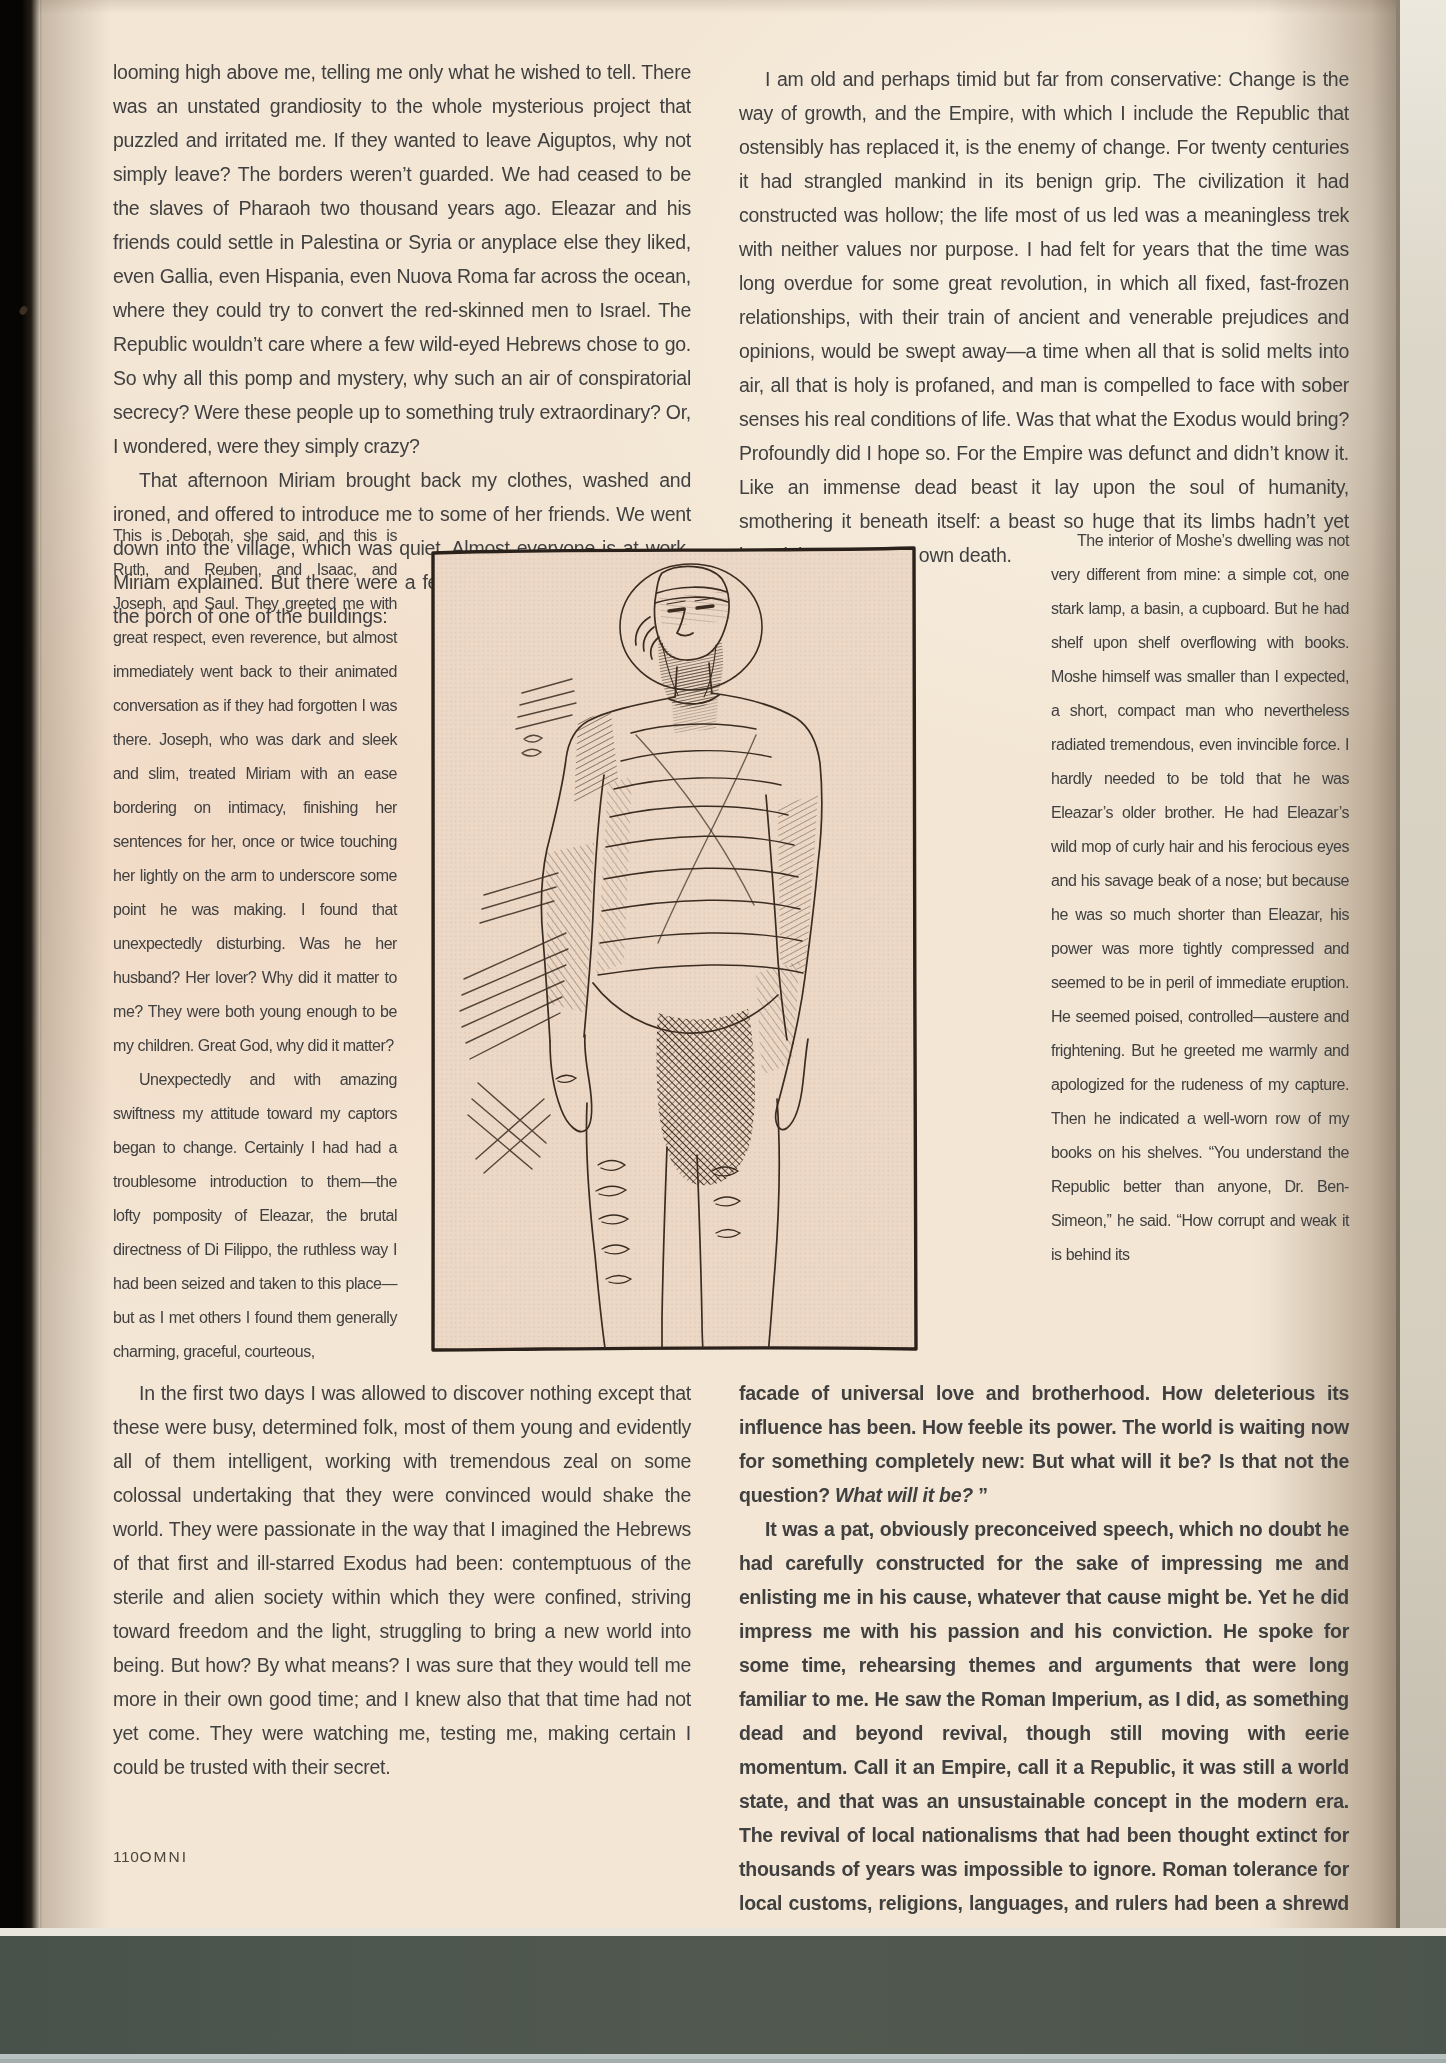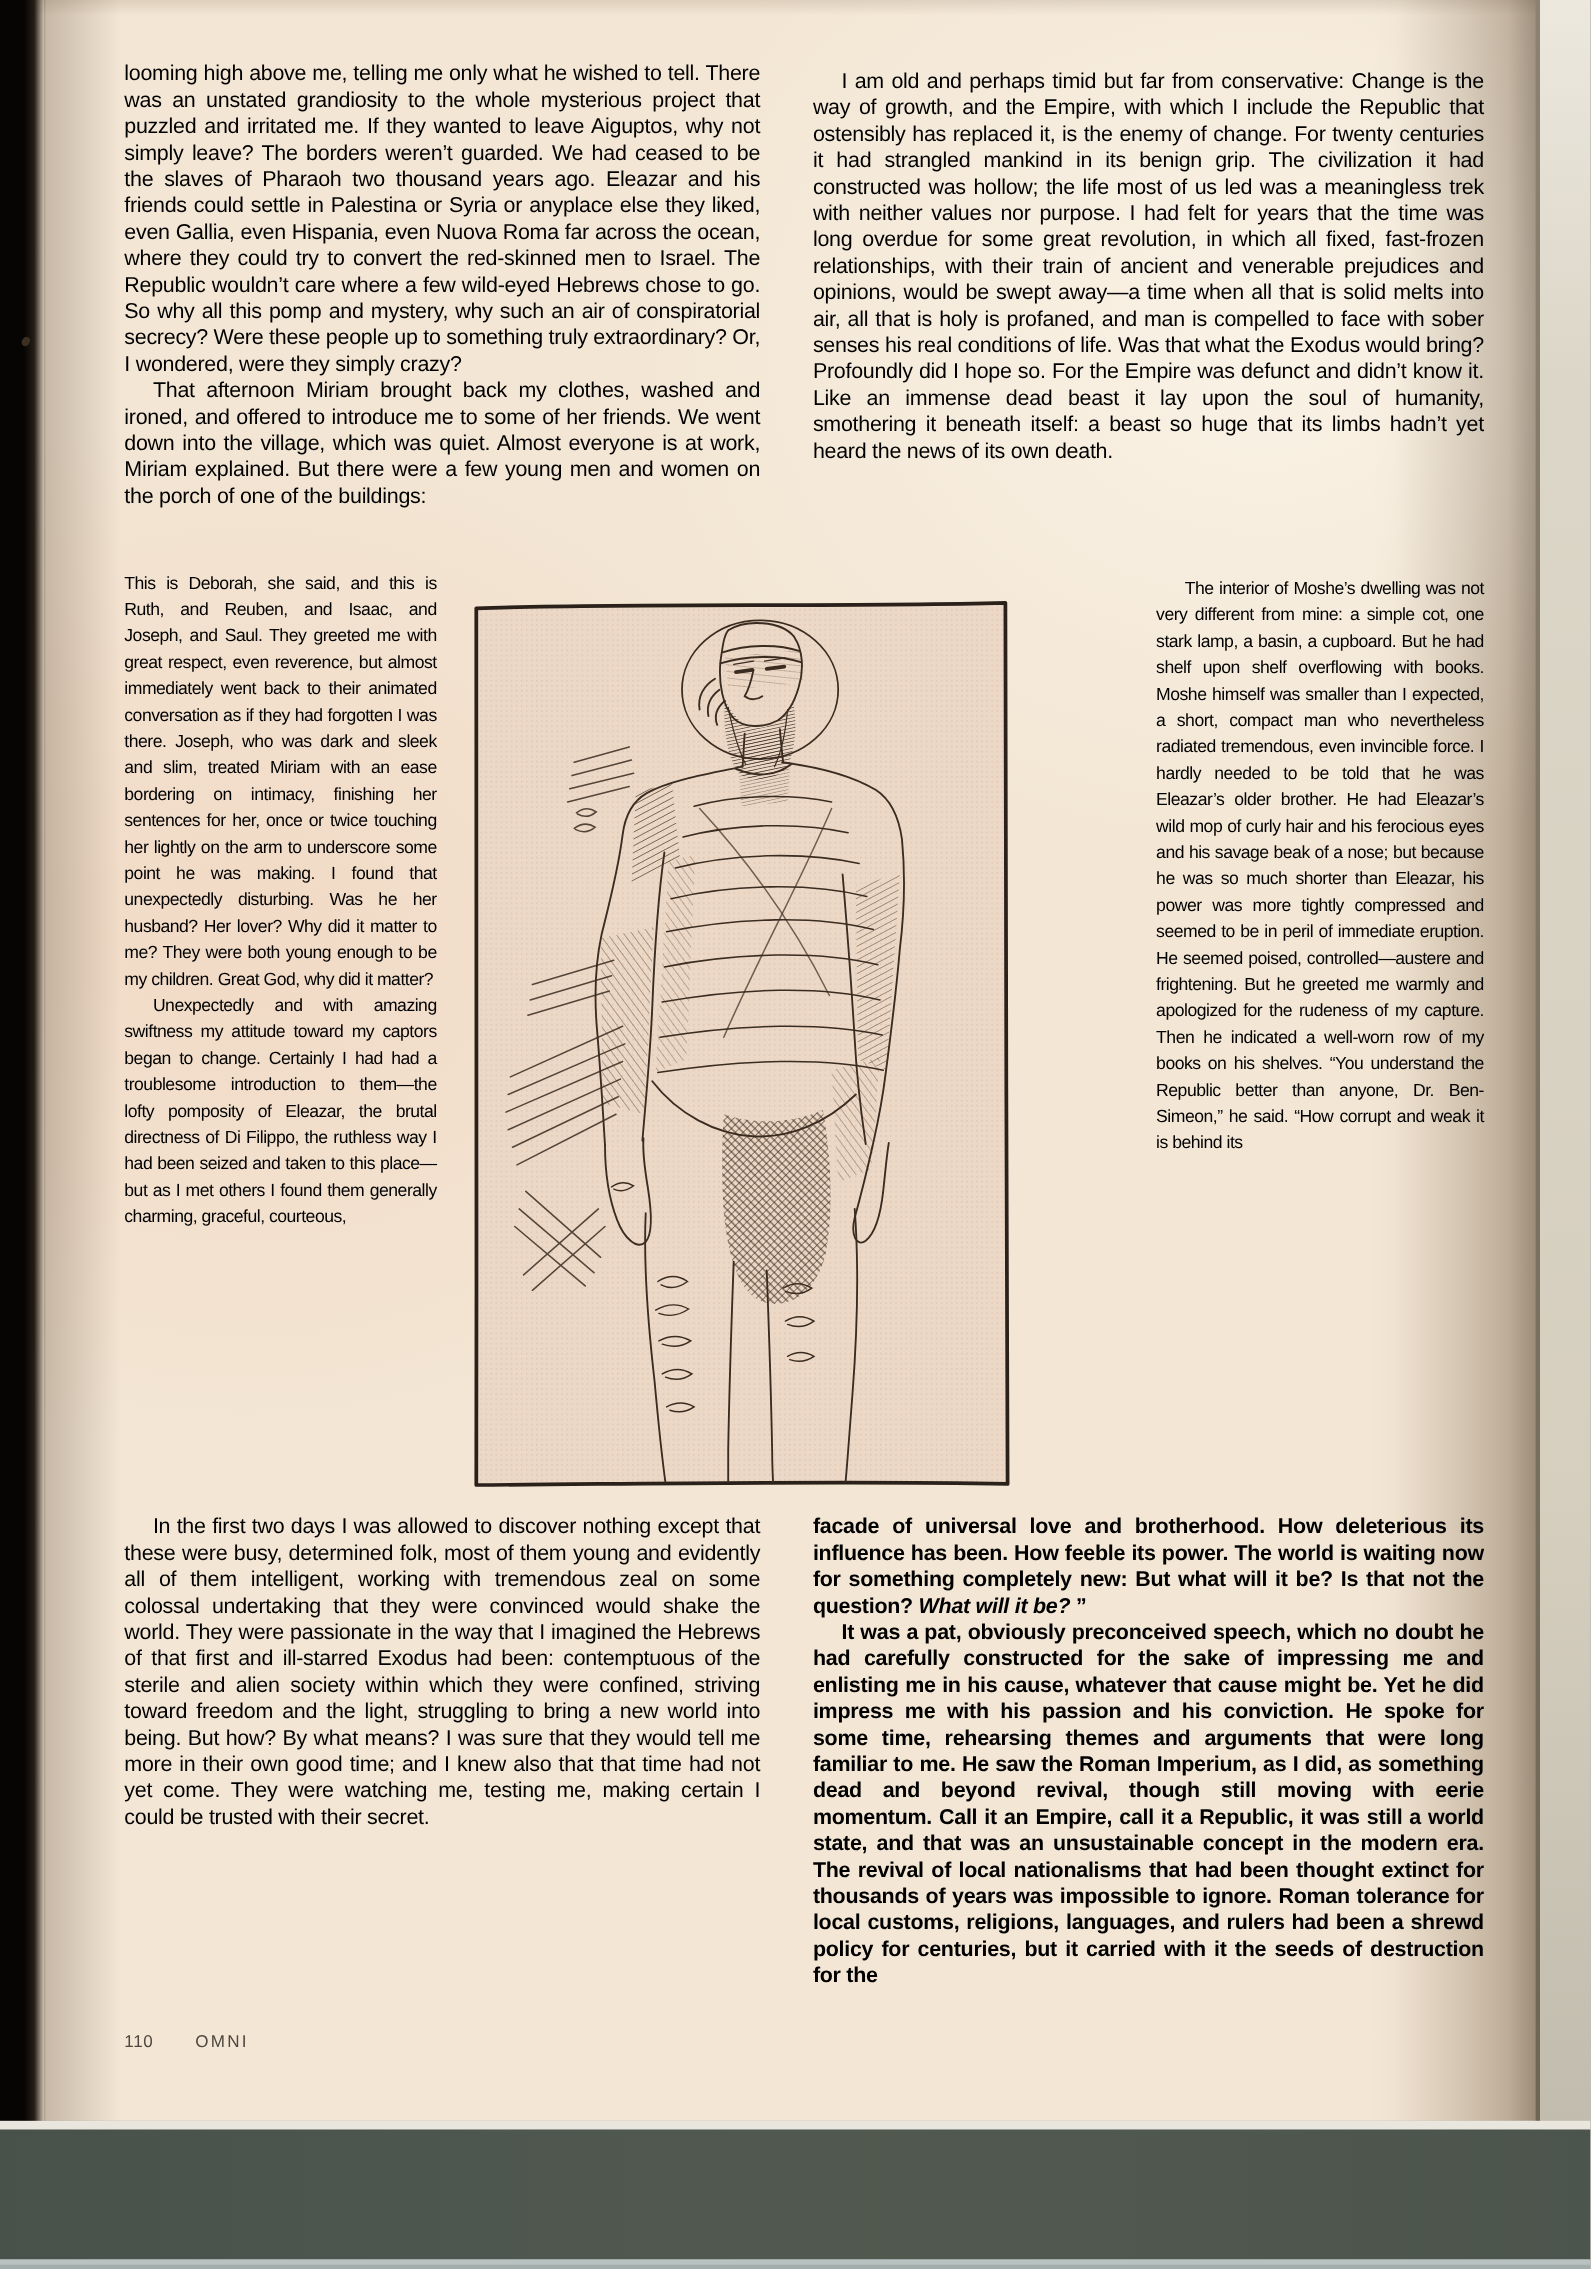--- a/index.html
+++ b/index.html
@@ -26,29 +26,29 @@
     background:linear-gradient(180deg,#ece8de 0,#dcd6c8 18%,#d6cfc0 70%,#c2bcae 100%);}
   .edge-line{position:absolute;left:1396px;top:0;width:4px;height:1934px;
     background:linear-gradient(180deg,#8d8272,#6f6555);}
   
   .band-highlight{position:absolute;left:0;top:1928px;width:1446px;height:8px;background:#e9e6dd;}
   .band-dark{position:absolute;left:0;top:1936px;width:1446px;height:118px;
     background:linear-gradient(90deg,#49524a 0,#4e574f 30%,#51594f 55%,#4c554d 100%);}
   .band-light-line{position:absolute;left:0;top:2054px;width:1446px;height:5px;background:#b7c2c1;}
   .band-foot{position:absolute;left:0;top:2059px;width:1446px;height:4px;background:#a3aeac;}
   
-  .tb{position:absolute;color:#000000;font-size:19.5px;line-height:24px;
+  .tb{position:absolute;color:#404040;font-size:19.5px;line-height:34px;
       letter-spacing:-0.25px;text-align:justify;}
   .tb.narrow{font-size:16px;letter-spacing:-0.45px;}
   .tb p{margin:0;}
   .ind{text-indent:26px;}
   .it{font-style:italic;}
   .footer{position:absolute;left:113px;top:1848px;font-size:15.5px;color:#4d473f;
           letter-spacing:.6px;}
-  .footer .mag{margin-left:38px;letter-spacing:2px;}
+  .footer .mag{letter-spacing:2px;}
   
   .illu-wrap{position:absolute;left:426px;top:543px;width:495px;height:812px;}
 </style>
 </head>
 <body>
 
 <div class="scene">
 
   <div class="page"></div>
   <div class="fold-shadow"></div>

